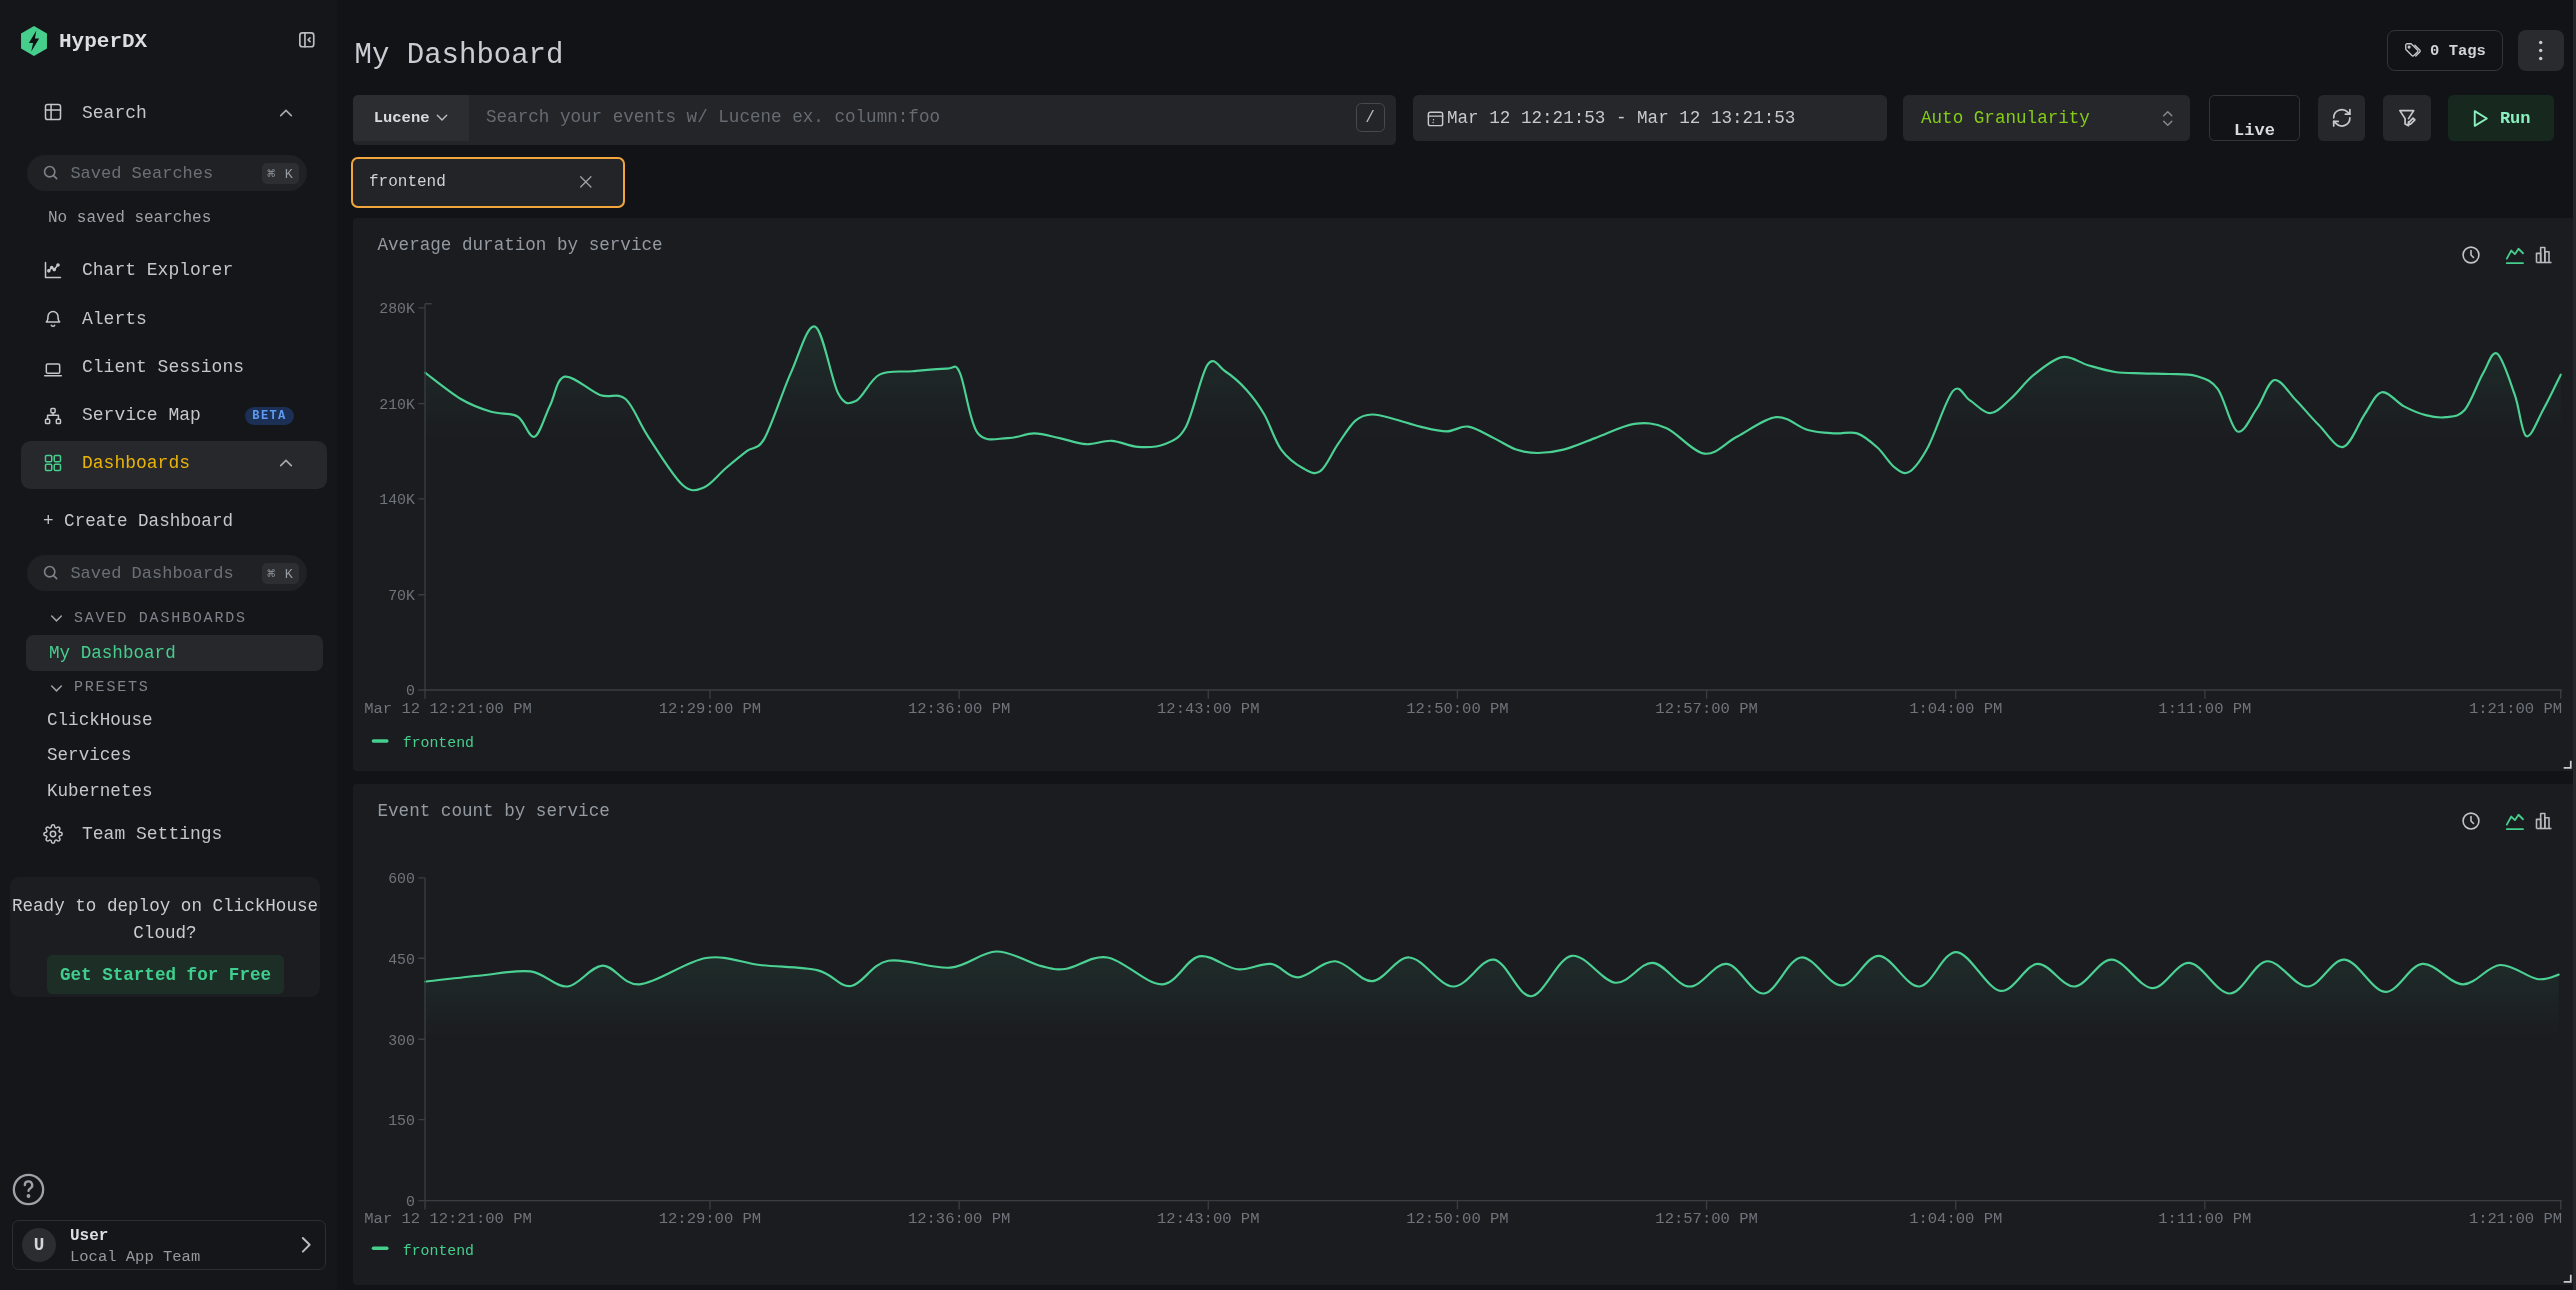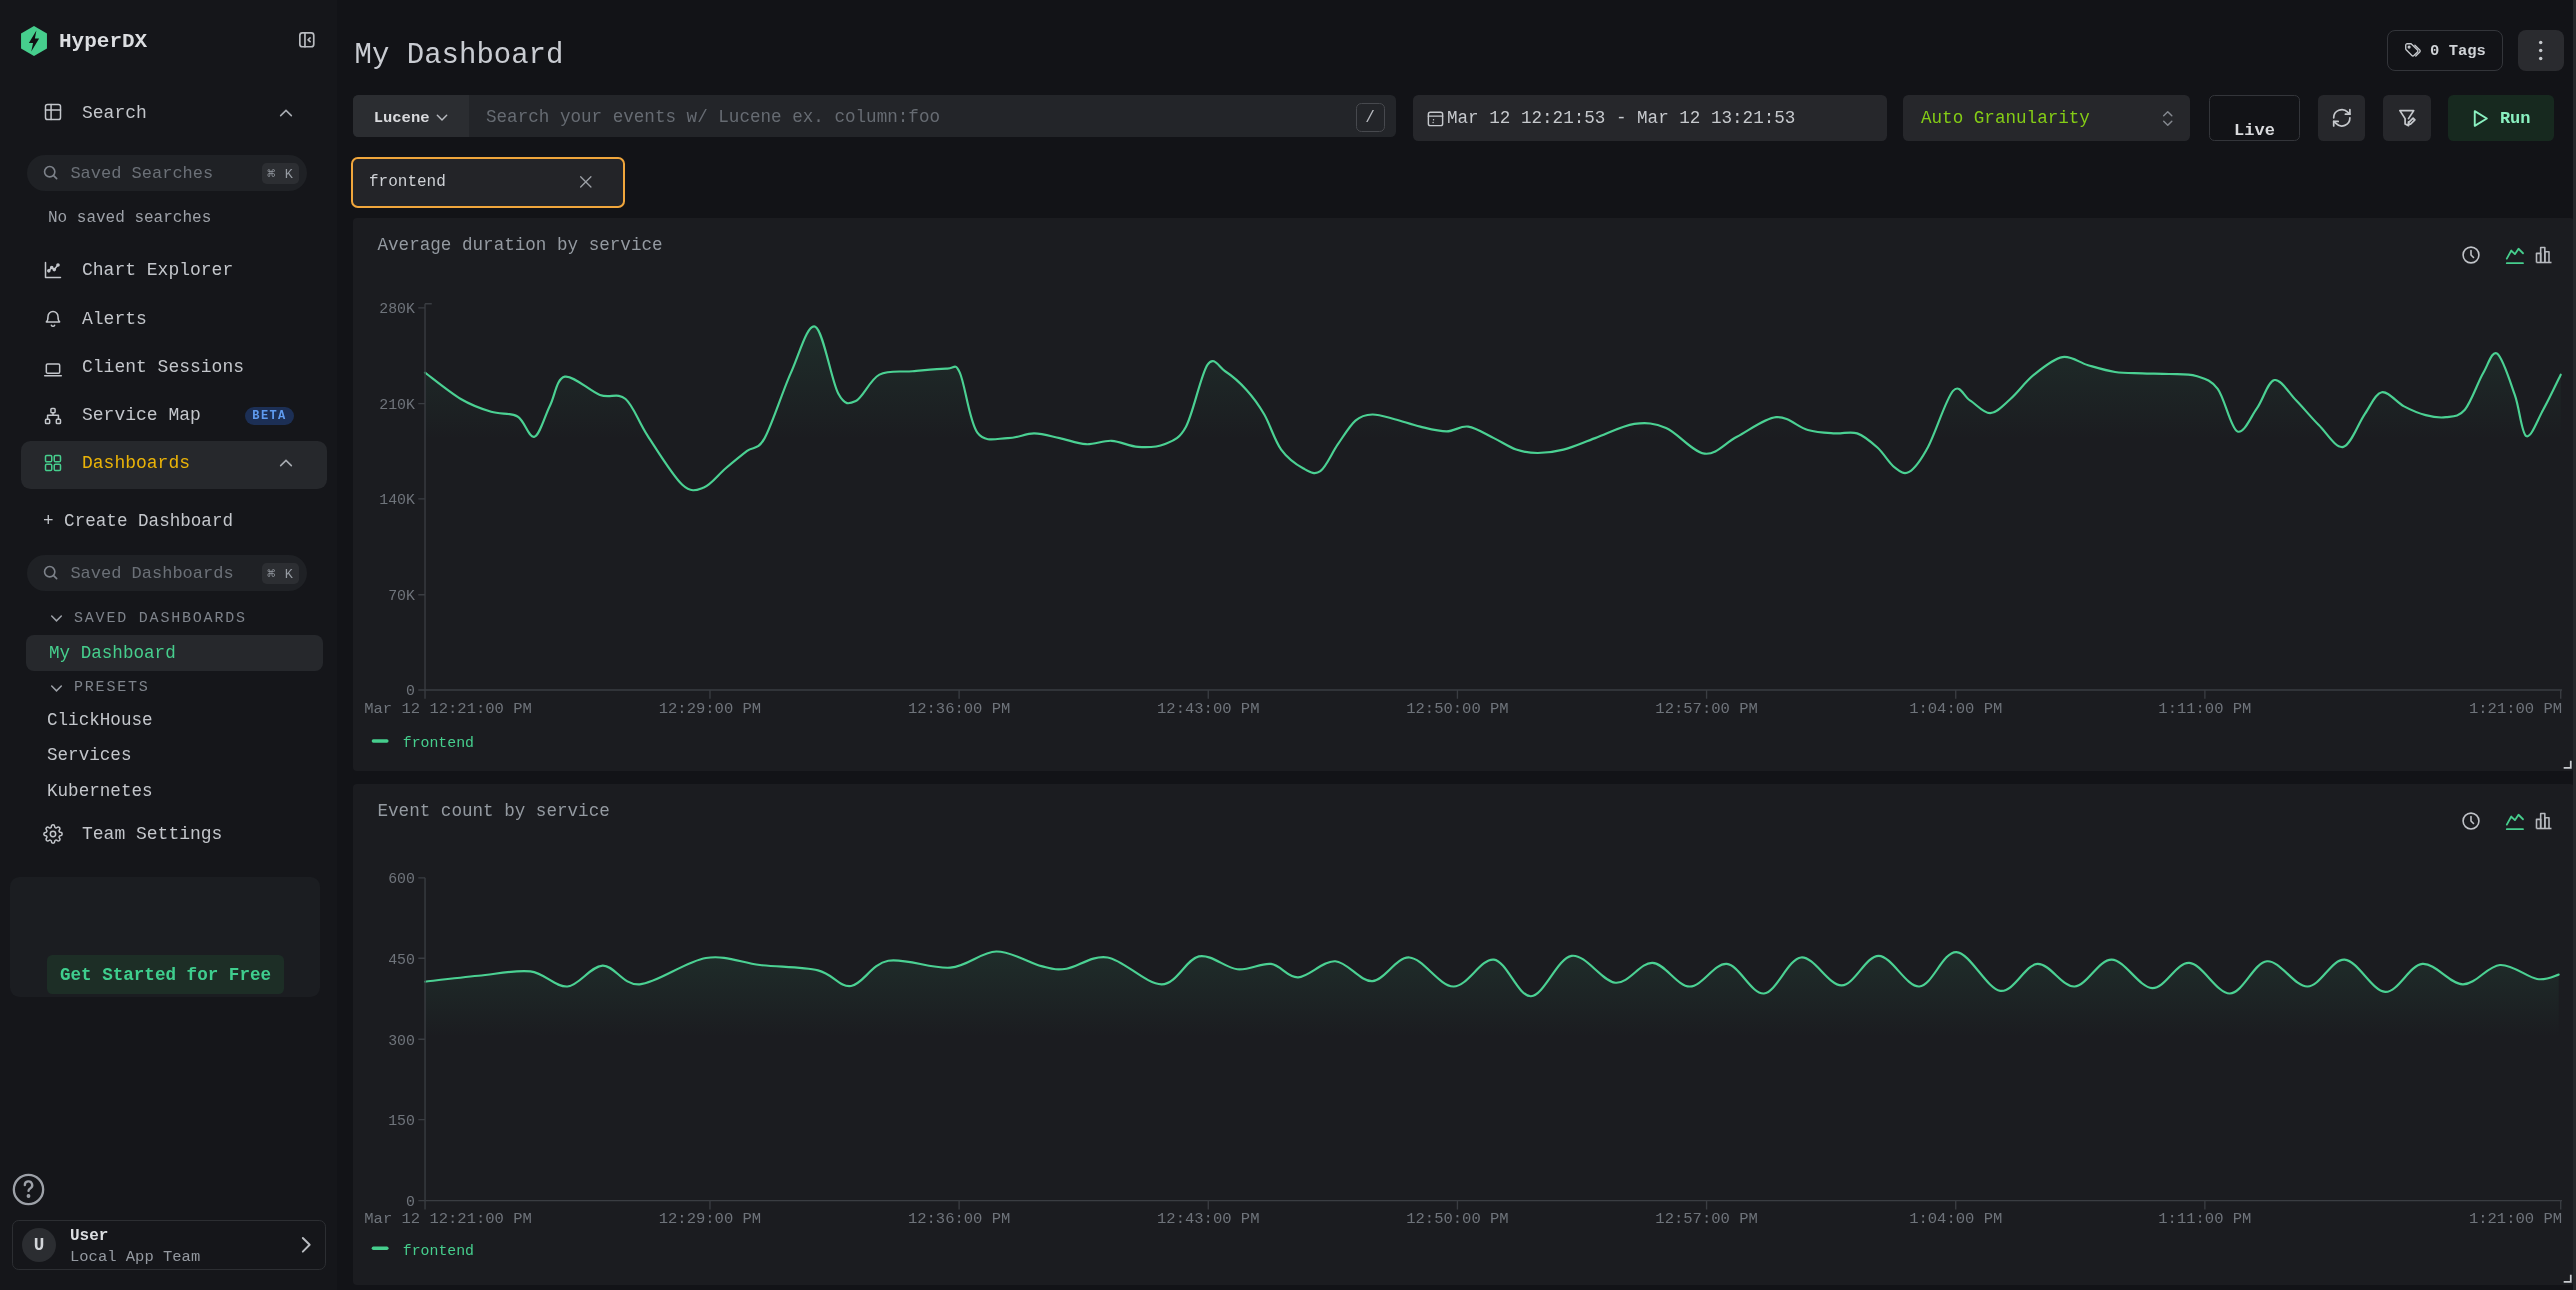--- a/index.html
+++ b/index.html
@@ -135,20 +135,21 @@
   <div class="abs" style="left:47px; top:745px; font-size:17.6px; color:#c3c6cb;">Services</div>
   <div class="abs" style="left:47px; top:781px; font-size:17.6px; color:#c3c6cb;">Kubernetes</div>
 
   <svg class="abs" style="left:43px; top:824px;" width="20" height="20" viewBox="0 0 24 24" fill="none" stroke="#c3c6cb" stroke-width="1.8" stroke-linecap="round" stroke-linejoin="round">
       <circle cx="12" cy="12" r="3.2"></circle>
       <path d="M19.4 15a1.65 1.65 0 0 0 .33 1.82l.06.06a2 2 0 1 1-2.83 2.83l-.06-.06a1.65 1.65 0 0 0-1.82-.33 1.65 1.65 0 0 0-1 1.51V21a2 2 0 1 1-4 0v-.09A1.65 1.65 0 0 0 9 19.4a1.65 1.65 0 0 0-1.82.33l-.06.06a2 2 0 1 1-2.83-2.83l.06-.06a1.65 1.65 0 0 0 .33-1.82 1.65 1.65 0 0 0-1.51-1H3a2 2 0 1 1 0-4h.09A1.65 1.65 0 0 0 4.6 9a1.65 1.65 0 0 0-.33-1.82l-.06-.06a2 2 0 1 1 2.83-2.83l.06.06a1.65 1.65 0 0 0 1.82.33H9a1.65 1.65 0 0 0 1-1.51V3a2 2 0 1 1 4 0v.09a1.65 1.65 0 0 0 1 1.51 1.65 1.65 0 0 0 1.82-.33l.06-.06a2 2 0 1 1 2.83 2.83l-.06.06a1.65 1.65 0 0 0-.33 1.82V9a1.65 1.65 0 0 0 1.51 1H21a2 2 0 1 1 0 4h-.09a1.65 1.65 0 0 0-1.51 1z"></path>
     </svg>
   <div class="abs navtxt" style="left:82px; top:824px;">Team Settings</div>
 
   <div class="abs" style="left:10px; top:877px; width:310px; height:120px; background:#1b1d21; border-radius:9.5px;"></div>
+  <div class="abs" style="left:10px; top:893px; width:310px; text-align:center; color:#c9ccd1; font-size:17.6px; line-height:27px;">Ready to deploy on ClickHouse<br>Cloud?</div>
   <div class="abs" style="left:47px; top:955px; width:237px; height:39px; background:#1d2e26; border-radius:5.4px; display:flex; align-items:center; justify-content:center;">
       <span style="color:#3fce8e; font-size:17.6px; font-weight:bold;">Get Started for Free</span>
     </div>
 
   <svg class="abs" style="left:10px; top:1171px;" width="37" height="37" viewBox="0 0 24 24" fill="none" stroke="#9da1a8" stroke-width="1.5" stroke-linecap="round">
       <circle cx="12" cy="12" r="9.5"></circle>
       <path d="M9.6 9.2a2.4 2.4 0 1 1 3.5 2.1c-.7.4-1.1.9-1.1 1.6"></path>
       <circle cx="12" cy="16.2" r="0.5" fill="#9da1a8"></circle>
     </svg>
 
@@ -176,21 +177,21 @@
     <span style="color:#d0d3d7; font-size:15.5px; font-weight:bold;">0 Tags</span>
   </div>
   <div class="abs" style="left:2181px; top:30px; width:46px; height:41px; background:#2a2b2f; border-radius:8px; display:flex; align-items:center; justify-content:center;">
     <svg width="5.4" height="23" viewBox="0 0 8 34" fill="#c6c9cd">
         <circle cx="4" cy="5" r="2.6"></circle>
         <circle cx="4" cy="17" r="2.6"></circle>
         <circle cx="4" cy="29" r="2.6"></circle>
       </svg>
   </div>
 
-  <div class="abs" style="left:16px; top:95px; width:1043px; height:42px; background:#232529; border-radius:5.4px; overflow:hidden;">
+  <div class="abs" style="left:16px; top:95px; width:1043px; height:50px; background:#232529; border-radius:5.4px; overflow:hidden;">
     <div style="position:absolute; left:0; top:0; width:116px; height:46px; background:#2b2d31; display:flex; align-items:center; justify-content:center; gap:6.8px;">
       <span style="color:#d9dadd; font-size:15.5px; font-weight:bold;">Lucene</span>
       <svg width="12" height="8" viewBox="0 0 18 12" fill="none" stroke="#b9bcc1" stroke-width="2.2" stroke-linecap="round">
           <path d="M2 2 L9 9 L16 2"></path>
         </svg>
     </div>
     <div style="position:absolute; left:133px; top:12px; color:#666b72; font-size:17.6px;">Search your events w/ Lucene ex. column:foo</div>
     <div style="position:absolute; right:11.5px; top:8px; width:29px; height:29px; border:1.4px solid #47494e; border-radius:5.4px; display:flex; align-items:center; justify-content:center; color:#b9bcc1; font-size:16px;">/</div>
   </div>
 

